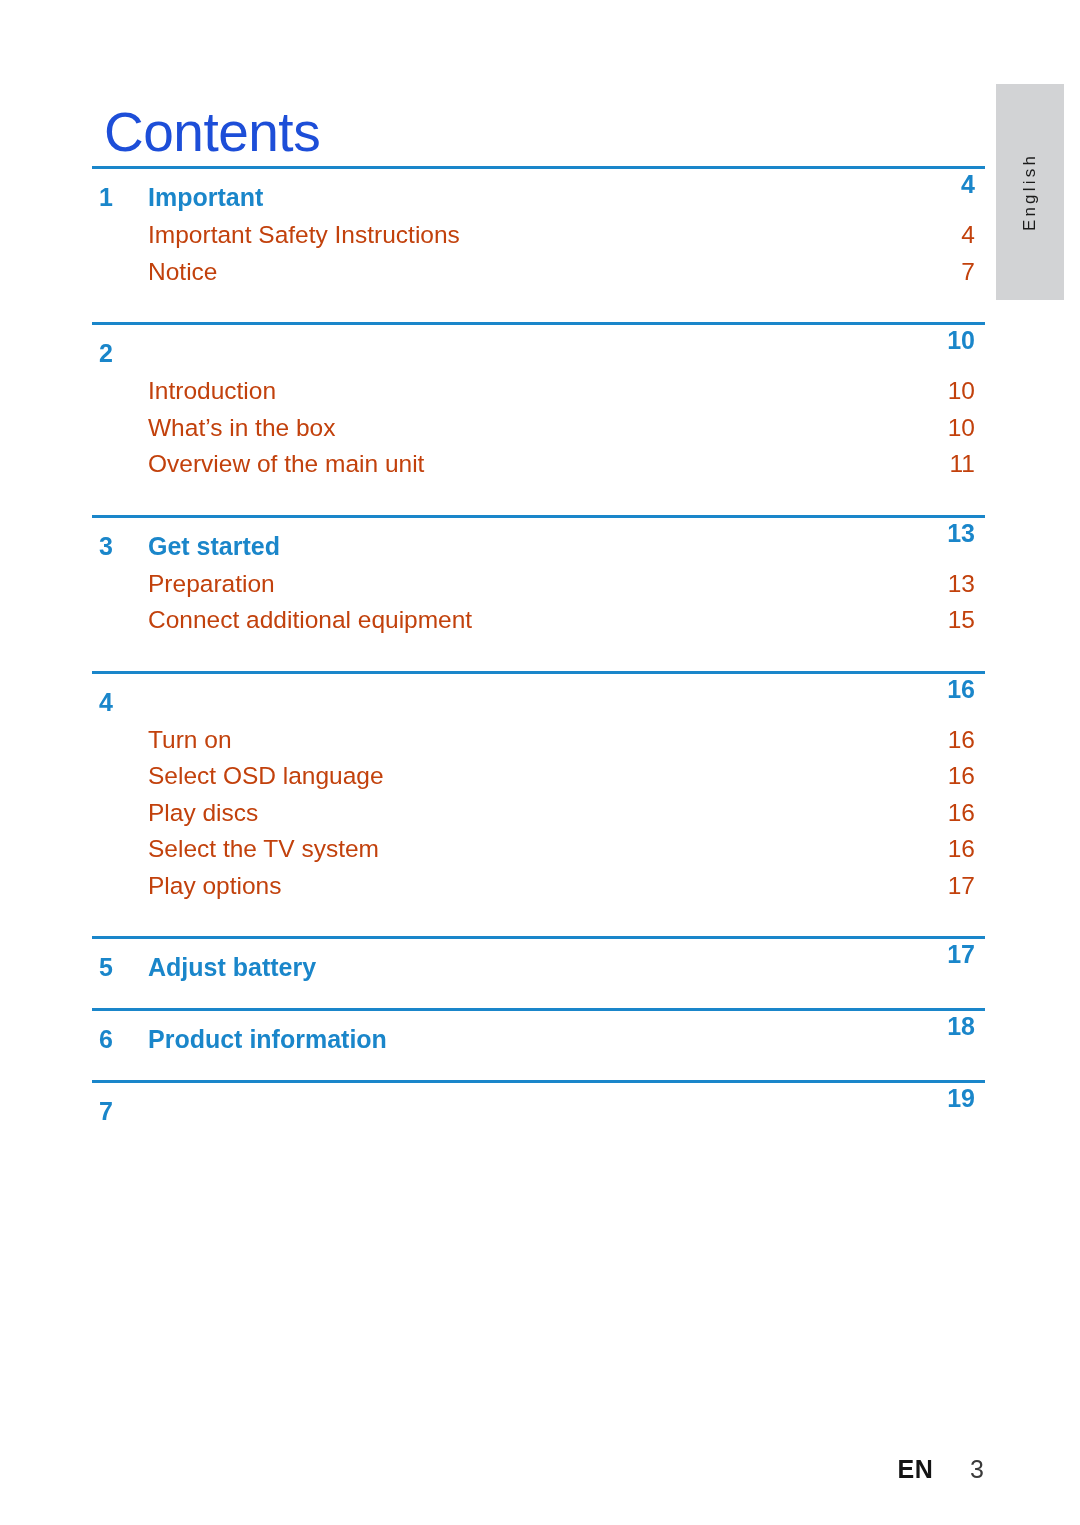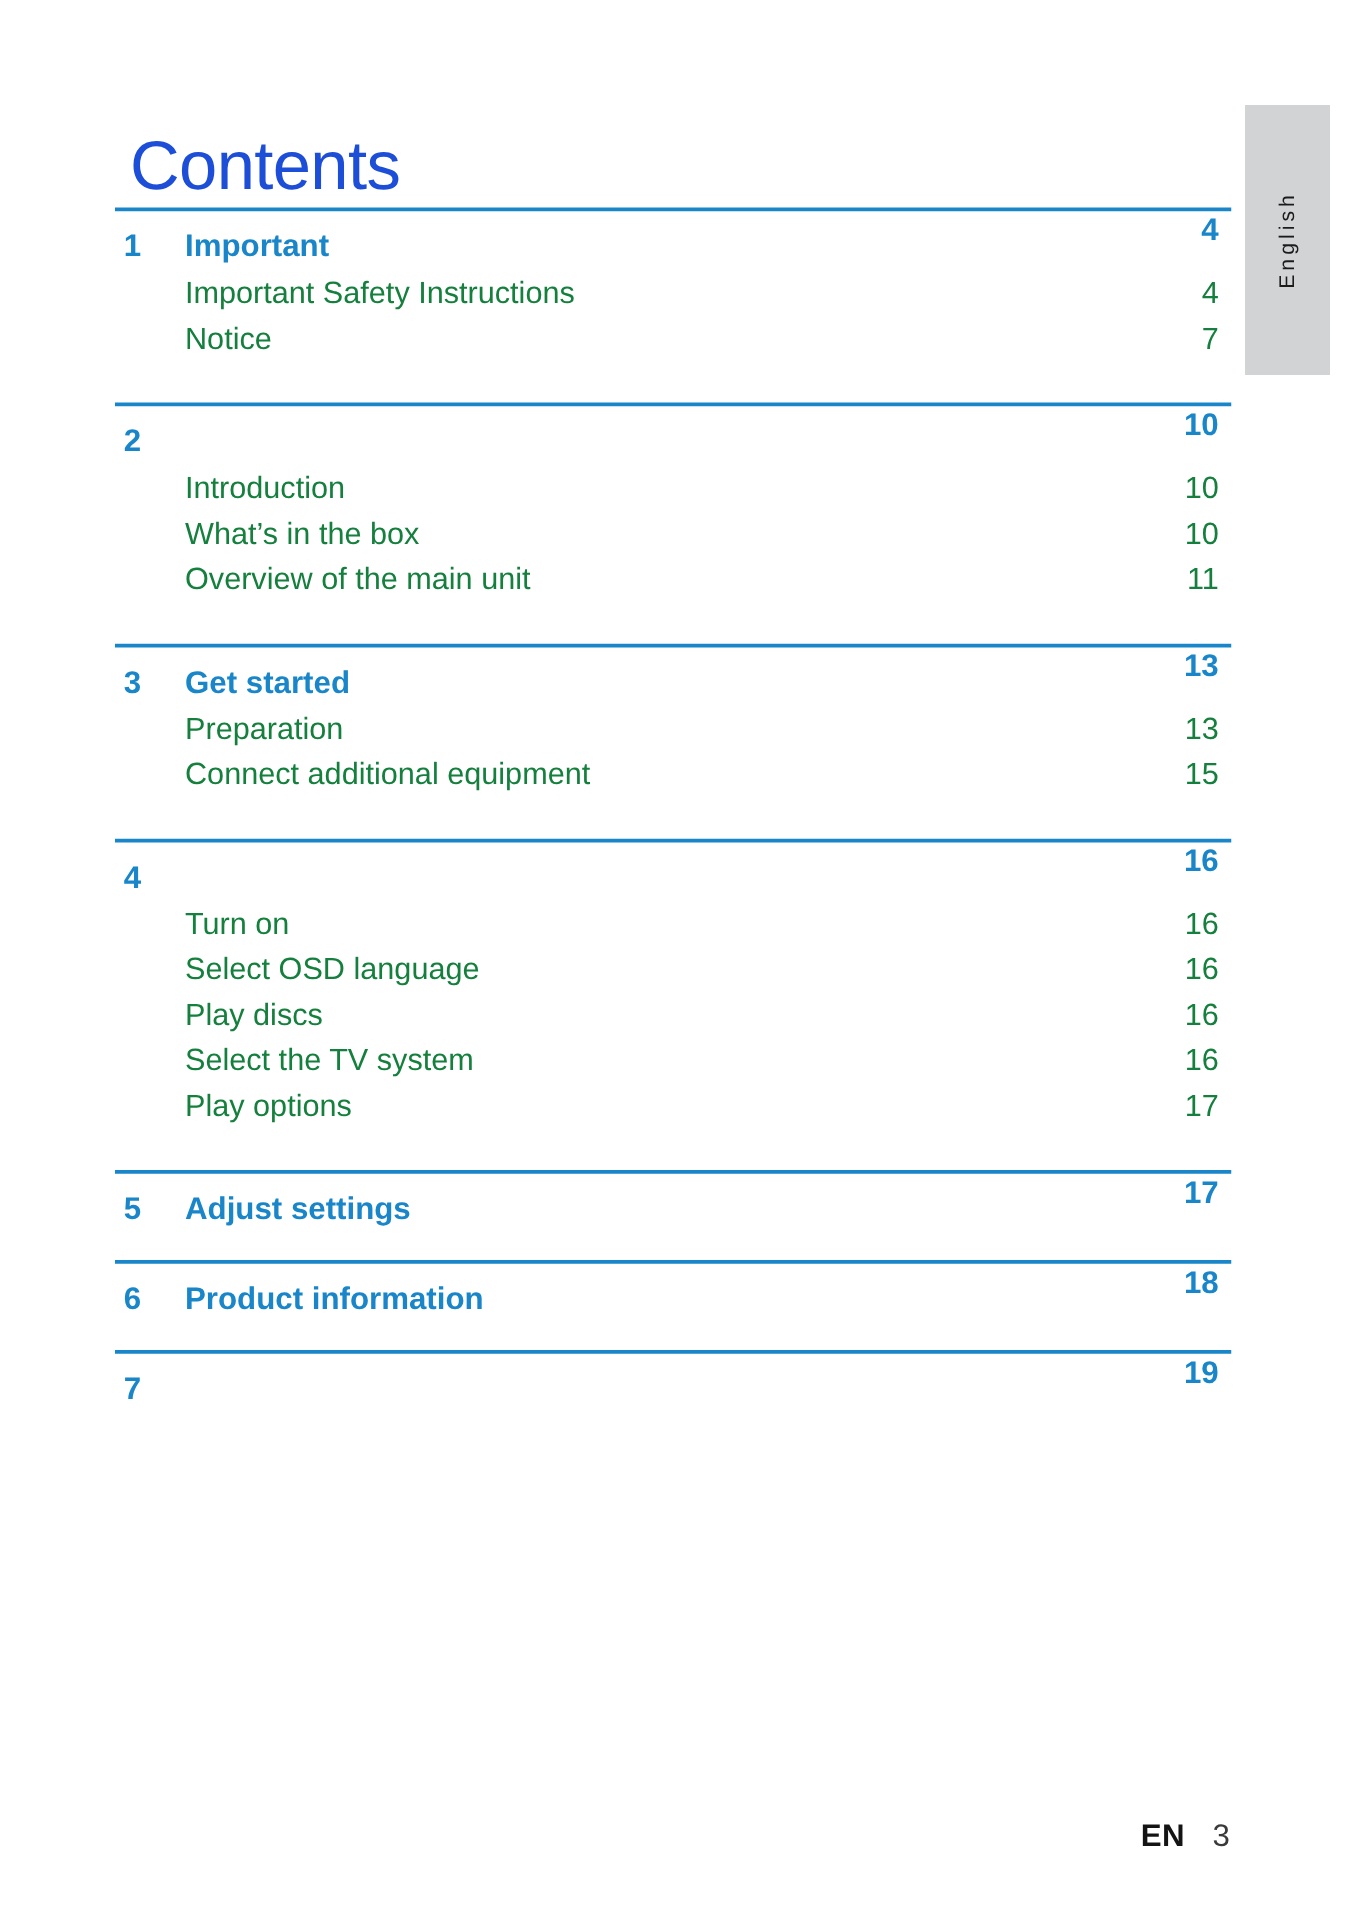--- a/index.html
+++ b/index.html
@@ -110,42 +110,42 @@
   }
   .row.head .num {
     font-weight: 700;
   }
 
   
   .row.sub {
     font-size: 24.5px;
     line-height: 36.5px;
     font-weight: 400;
-    color: #15803d;
+    color: #c2410c;
   }
   .row.sub .label { padding-left: 0; }
 
   .sub-list {
     padding-top: 5px;
     padding-left: 56px;
     box-sizing: border-box;
   }
   .sub-list .row.sub .page { padding-right: 10px; }
 
   .section-gap { height: 32px; }
   .section-gap.tight { height: 26px; }
 
   
   .footer {
     position: absolute;
     right: 96px;
     bottom: 42px;
     display: flex;
     align-items: baseline;
-    gap: 22px;
+    gap: 37px;
     font-size: 25px;
     line-height: 28px;
   }
   .footer .lang-code {
     color: #141414;
     font-weight: 600;
     letter-spacing: 0.4px;
   }
   .footer .page-no {
     color: #3a3a3a;
@@ -251,21 +251,21 @@
             <span class="label">Play options</span>
             <span class="page">17</span>
           </div>
         </div>
       </div>
       <div class="section-gap"></div>
       <div class="toc-section">
         <div class="rule"></div>
         <div class="row head">
           <span class="num">5</span>
-          <span class="label">Adjust settings</span>
+          <span class="label">Adjust battery</span>
           <span class="page">17</span>
         </div>
       </div>
       <div class="section-gap tight"></div>
       <div class="toc-section">
         <div class="rule"></div>
         <div class="row head">
           <span class="num">6</span>
           <span class="label">Product information</span>
           <span class="page">18</span>

